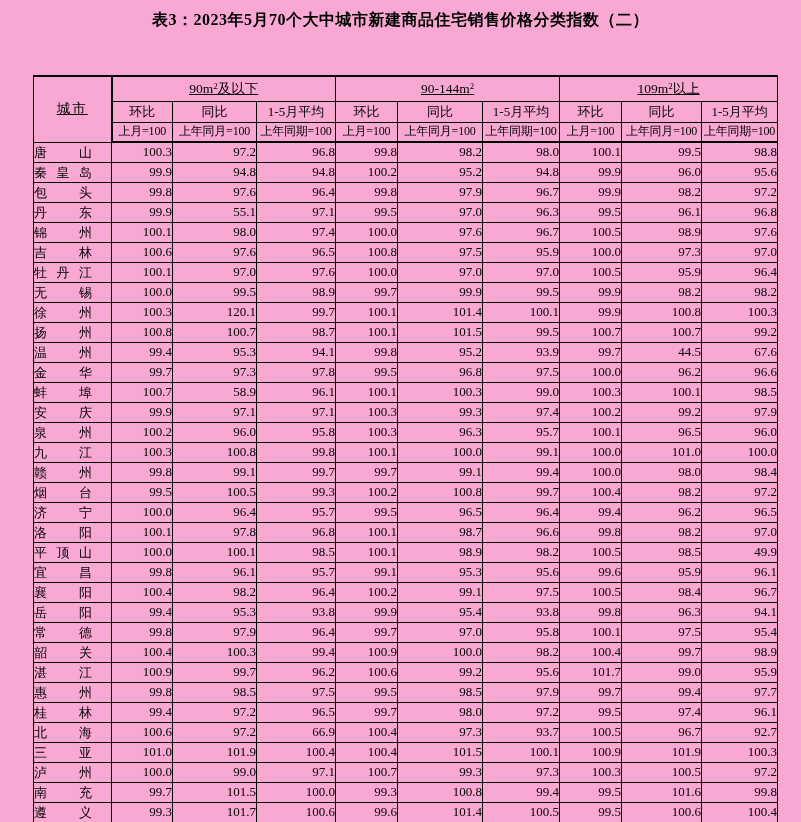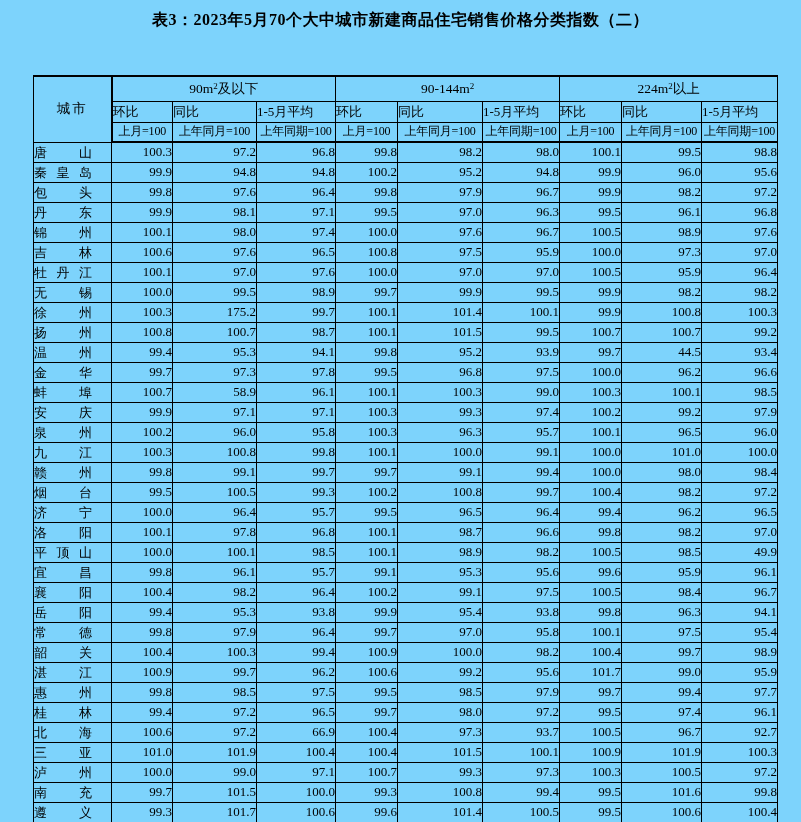--- a/index.html
+++ b/index.html
@@ -6,21 +6,21 @@
     margin: 0;
     padding: 0;
     background: #ffffff;
     color: #000000;
     font-family: "Liberation Serif", "DejaVu Serif", serif;
   }
   .page {
     position: relative;
     width: 801px;
     height: 822px;
-    background: #7dd3fc;
+    background: #f9a8d4;
     overflow: hidden;
   }
   .title {
     position: absolute;
     top: 10px;
     left: 0;
     width: 100%;
     text-align: center;
     font-weight: bold;
     font-size: 16px;
@@ -40,22 +40,22 @@
   table.idx th, table.idx td {
     border: 1px solid #000;
     padding: 0;
     font-weight: normal;
     white-space: nowrap;
     overflow: hidden;
   }
   tr.group-row { height: 25px; }
   tr.metric-row { height: 21px; }
   tr.base-row { height: 20px; }
-  tr.group-row th { font-size: 13.5px; text-align: center; }
-  tr.metric-row th { font-size: 13px; text-align: left; }
+  tr.group-row th { font-size: 13.5px; text-align: center; text-decoration: underline; }
+  tr.metric-row th { font-size: 13px; text-align: center; }
   tr.base-row th { font-size: 12px; text-align: center; letter-spacing: -0.2px; }
   tr.base-row th { border-bottom: 2px solid #000; }
   th.city-th {
     font-size: 13.5px;
     text-align: center;
     border-right: 2px solid #000 !important;
     letter-spacing: 2px;
   }
   th.sep-r, td.sep-r { border-right: 2px solid #000; }
   sup.sq { font-size: 9px; vertical-align: 4px; line-height: 0; }
@@ -90,21 +90,21 @@
         <col style="width:77px">
       <col style="width:62px">
         <col style="width:80px">
         <col style="width:76px">
     </colgroup>
     <thead>
       <tr class="group-row">
         <th class="city-th" rowspan="3">城市</th>
         <th class="sep-r" colspan="3"><span>90m</span><sup class="sq">2</sup><span>及以下</span></th>
         <th class="sep-r" colspan="3"><span>90-144m</span><sup class="sq">2</sup><span></span></th>
-        <th colspan="3"><span>224m</span><sup class="sq">2</sup><span>以上</span></th>
+        <th colspan="3"><span>109m</span><sup class="sq">2</sup><span>以上</span></th>
       </tr>
       <tr class="metric-row">
         <th>环比</th>
         <th>同比</th>
         <th class="sep-r">1-5月平均</th>
         <th>环比</th>
         <th>同比</th>
         <th class="sep-r">1-5月平均</th>
         <th>环比</th>
         <th>同比</th>
@@ -168,21 +168,21 @@
           <td class="num">99.9</td>
           <td class="num">98.2</td>
           <td class="num">97.2</td>
         </tr>
         <tr>
           <td class="city"><span class="city-name">
               <span>丹</span>
               <span>东</span>
             </span></td>
           <td class="num">99.9</td>
-          <td class="num">98.1</td>
+          <td class="num">55.1</td>
           <td class="num sep-r">97.1</td>
           <td class="num">99.5</td>
           <td class="num">97.0</td>
           <td class="num sep-r">96.3</td>
           <td class="num">99.5</td>
           <td class="num">96.1</td>
           <td class="num">96.8</td>
         </tr>
         <tr>
           <td class="city"><span class="city-name">
@@ -244,21 +244,21 @@
           <td class="num">99.9</td>
           <td class="num">98.2</td>
           <td class="num">98.2</td>
         </tr>
         <tr>
           <td class="city"><span class="city-name">
               <span>徐</span>
               <span>州</span>
             </span></td>
           <td class="num">100.3</td>
-          <td class="num">175.2</td>
+          <td class="num">120.1</td>
           <td class="num sep-r">99.7</td>
           <td class="num">100.1</td>
           <td class="num">101.4</td>
           <td class="num sep-r">100.1</td>
           <td class="num">99.9</td>
           <td class="num">100.8</td>
           <td class="num">100.3</td>
         </tr>
         <tr>
           <td class="city"><span class="city-name">
@@ -281,21 +281,21 @@
               <span>州</span>
             </span></td>
           <td class="num">99.4</td>
           <td class="num">95.3</td>
           <td class="num sep-r">94.1</td>
           <td class="num">99.8</td>
           <td class="num">95.2</td>
           <td class="num sep-r">93.9</td>
           <td class="num">99.7</td>
           <td class="num">44.5</td>
-          <td class="num">93.4</td>
+          <td class="num">67.6</td>
         </tr>
         <tr>
           <td class="city"><span class="city-name">
               <span>金</span>
               <span>华</span>
             </span></td>
           <td class="num">99.7</td>
           <td class="num">97.3</td>
           <td class="num sep-r">97.8</td>
           <td class="num">99.5</td>

